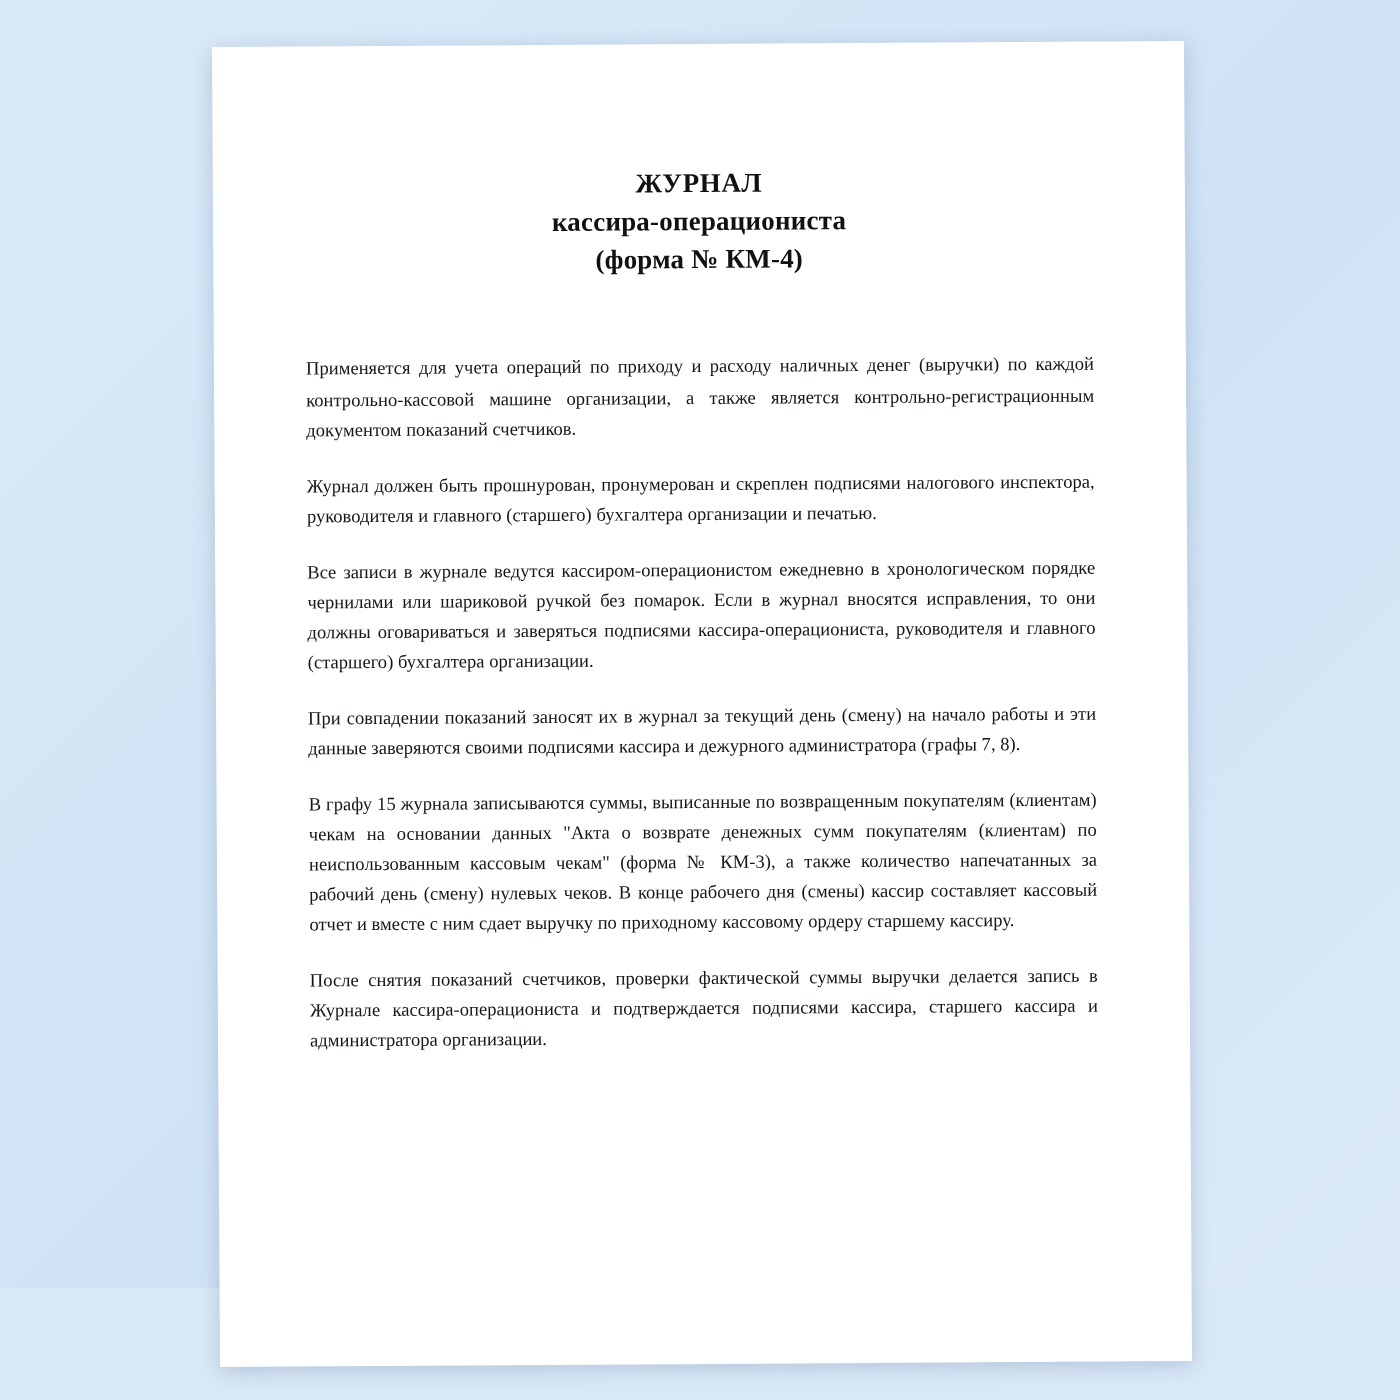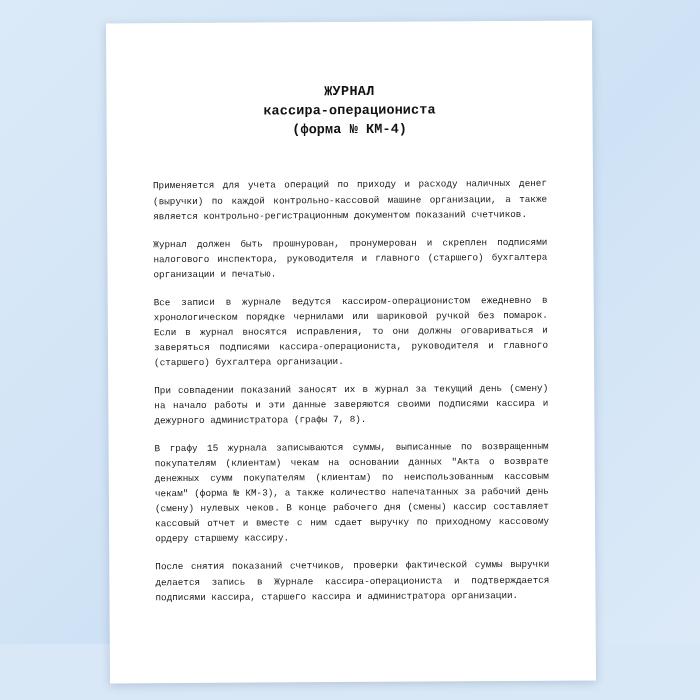--- a/index.html
+++ b/index.html
@@ -11,21 +11,20 @@
     height: 700px;
     background: #d9e8f7;
     font-family: "Liberation Serif", serif;
     overflow: hidden;
   }
   .stage {
     position: relative;
     width: 700px;
     height: 644px;
     background: linear-gradient(135deg, #dbeaf8 0%, #cfe2f5 55%, #dceaf8 100%);
-    font-family: Liberation Mono, monospace;
   }
   .page {
     position: absolute;
     left: 108px;
     top: 22px;
     width: 486px;
     height: 660px;
     background: #ffffff;
     box-shadow: 0 2px 10px rgba(40, 70, 110, 0.22);
     transform: rotate(-0.35deg);

